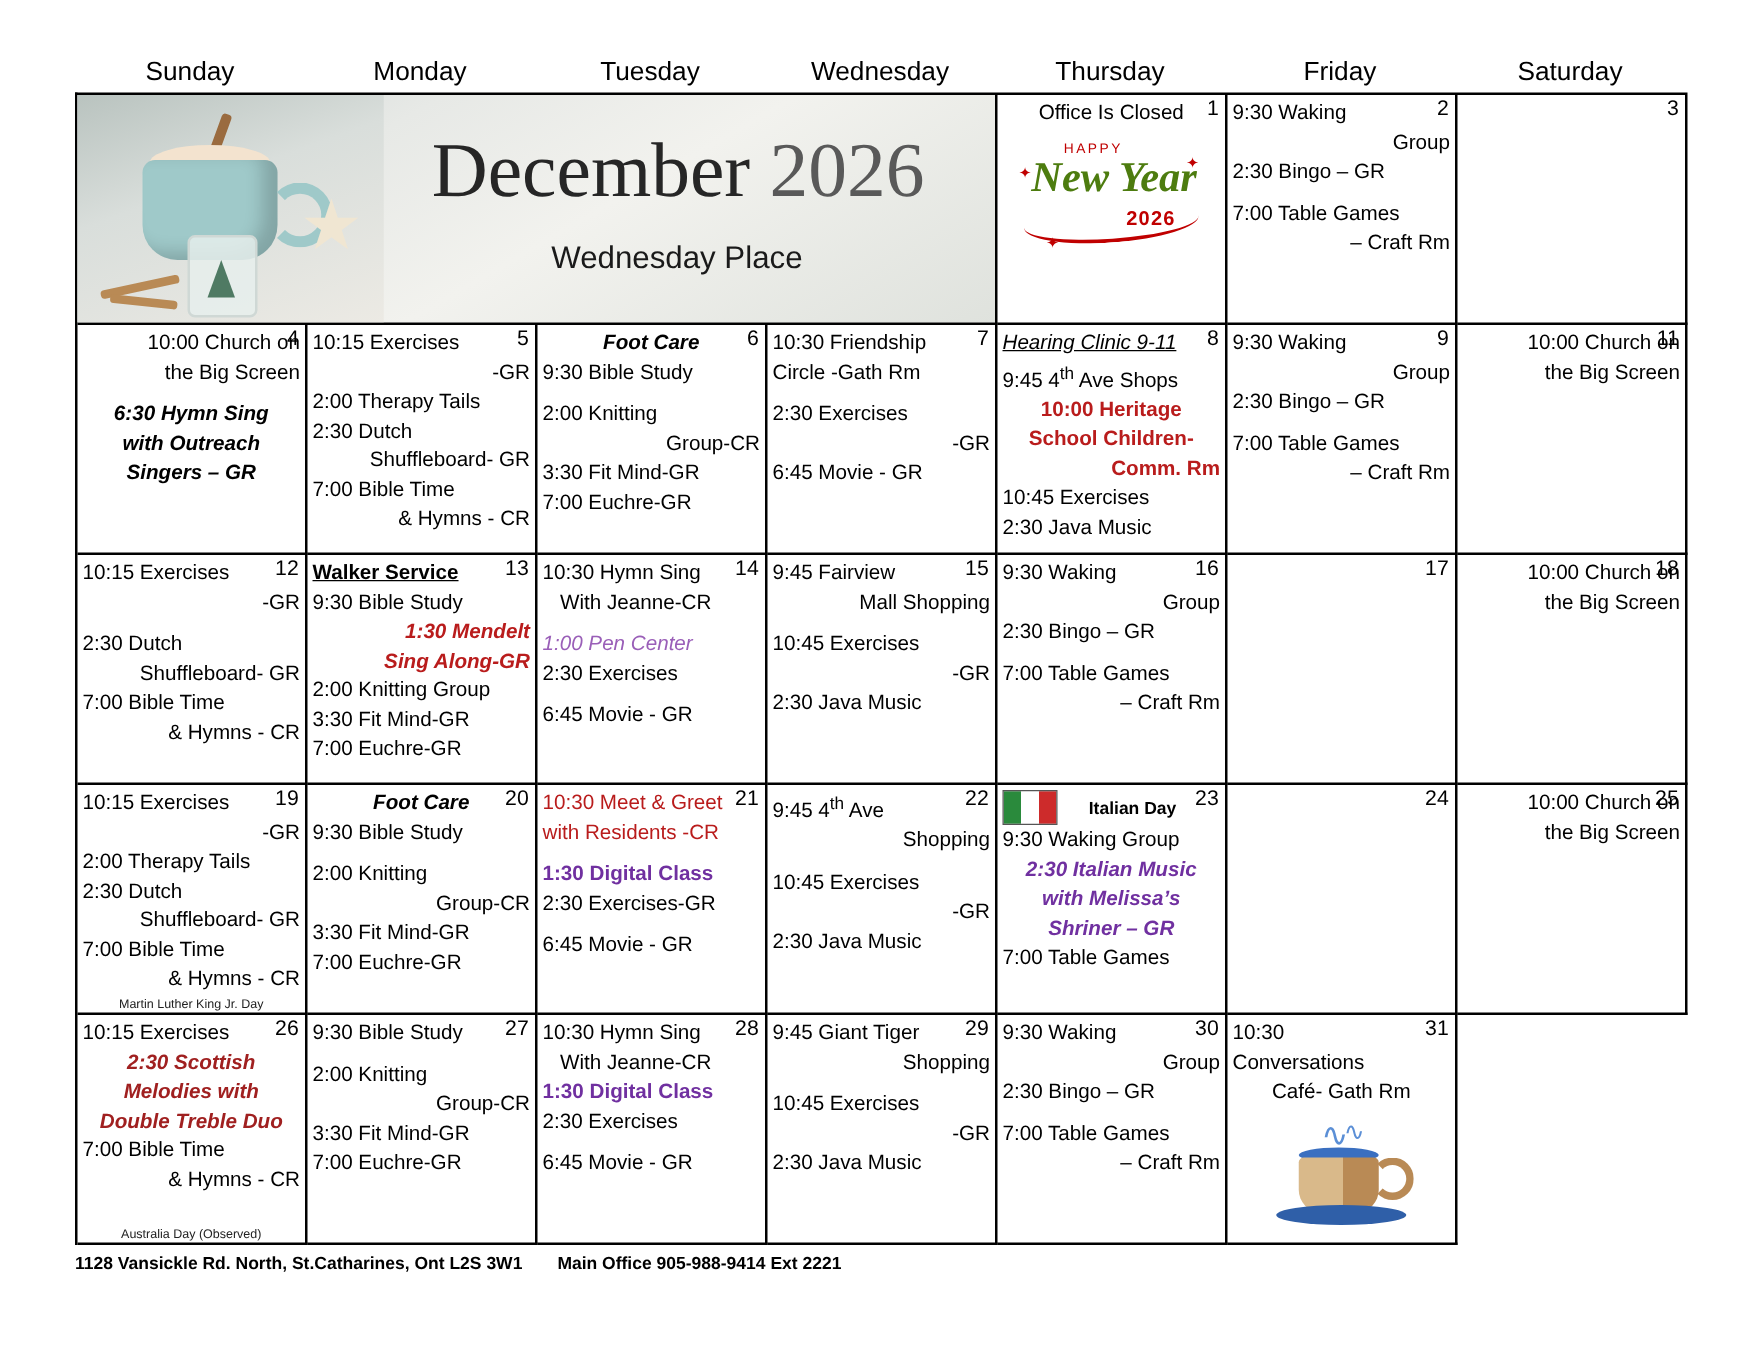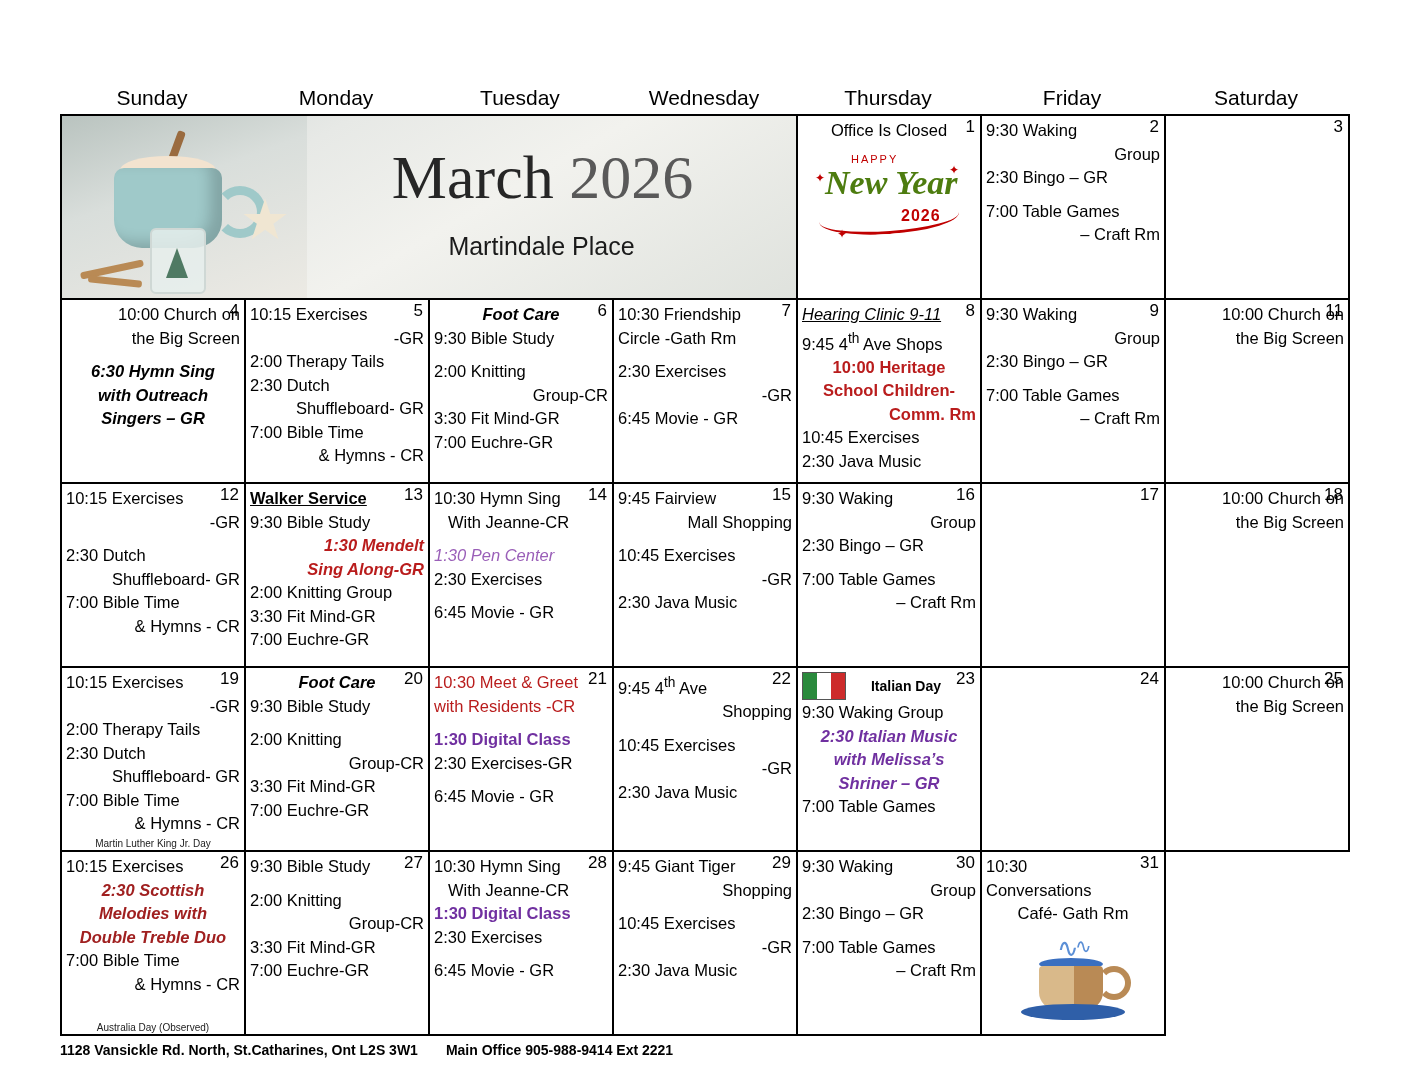--- a/index.html
+++ b/index.html
@@ -26,21 +26,20 @@
     display: grid;
     grid-template-columns: repeat(7, 1fr);
     width: 1288px;
     margin-top: 46px;
   }
   .weekday {
     text-align: center;
     font-size: 21px;
     font-family: "Liberation Sans", sans-serif;
     padding-bottom: 4px;
-    margin-top: 40px;
   }
   
   .grid {
     width: 1288px;
     border-left: 2px solid #000;
     border-top: 2px solid #000;
     display: grid;
     grid-template-columns: repeat(7, 1fr);
     grid-auto-rows: min-content;
   }
@@ -351,22 +350,22 @@
           <div class="cinnamon"></div>
           <div class="foam"></div>
           <div class="cupbody"></div>
           <div class="handle"></div>
           <div class="jar"></div>
           <div class="star"></div>
           <div class="stick1"></div>
           <div class="stick2"></div>
         </div>
         <div class="titlewrap">
-          <div class="banner-title"><span>March</span> <span class="yr">2026</span></div>
-          <div class="banner-sub">Martindale Place</div>
+          <div class="banner-title"><span>December</span> <span class="yr">2026</span></div>
+          <div class="banner-sub">Wednesday Place</div>
         </div>
       </div>
       <div class="cell row-1">
         <div class="daynum">1</div>
         <div class="events">
           <span class="ev c">Office Is Closed</span>
         </div>
         <div class="newyear">
           <div class="ny-happy">HAPPY</div>
           <div class="ny-main">New Year</div>
@@ -491,21 +490,21 @@
           <span class="ev l">3:30 Fit Mind-GR</span>
           <span class="ev l">7:00 Euchre-GR</span>
         </div>
       </div>
       <div class="cell row-3">
         <div class="daynum">14</div>
         <div class="events">
           <span class="ev l">10:30 Hymn Sing</span>
           <span class="ev l" style="padding-left:14px;">With Jeanne-CR</span>
           <span class="gap"></span>
-          <span class="ev l ital violet">1:30 Pen Center</span>
+          <span class="ev l ital violet">1:00 Pen Center</span>
           <span class="ev l">2:30 Exercises</span>
           <span class="gap"></span>
           <span class="ev l">6:45 Movie - GR</span>
         </div>
       </div>
       <div class="cell row-3">
         <div class="daynum">15</div>
         <div class="events">
           <span class="ev l">9:45 Fairview</span>
           <span class="ev r">Mall Shopping</span>

